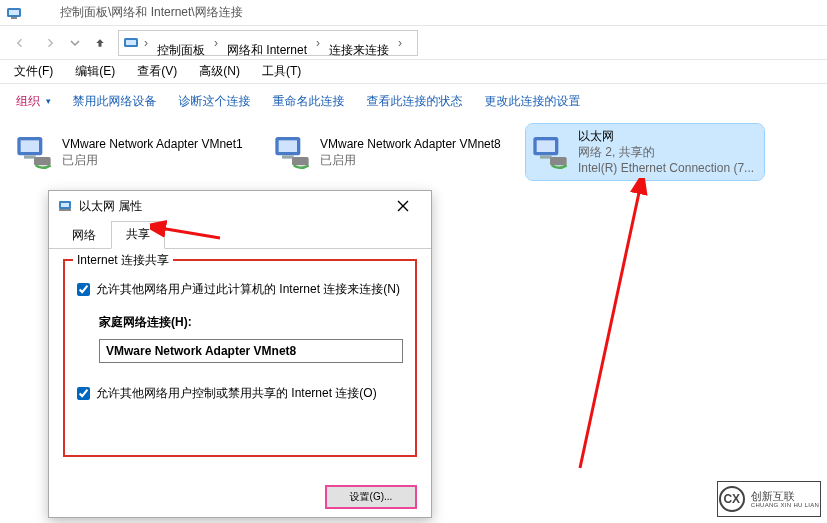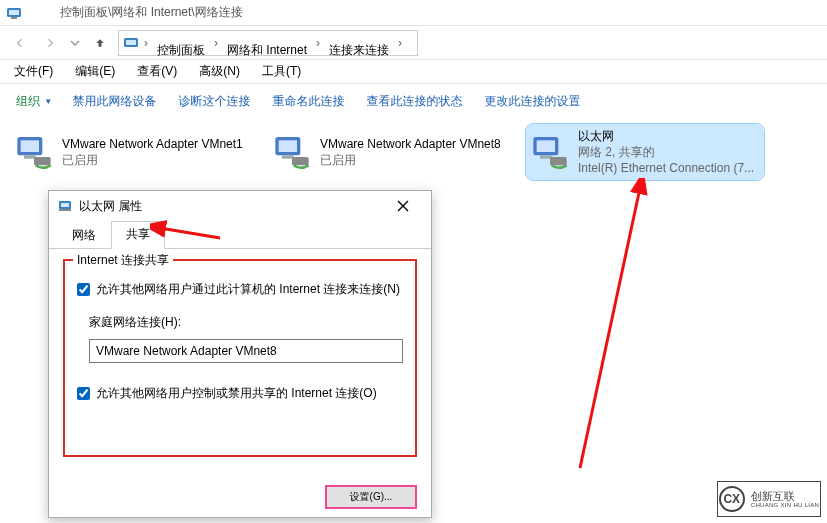--- a/index.html
+++ b/index.html
@@ -20,21 +20,21 @@
   .addrbox .sep { color:#666; padding:0 3px;}
   .addrbox .crumb { padding:0 4px; color:#000;margin-top:16px;}
   .addrbox .mini-icon { width:16px; height:16px; display:flex; align-items:center; justify-content:center;}
 
   
   .menubar { height:24px; display:flex; align-items:center; gap:6px; padding:0 6px; border-bottom:1px solid #e5e5e5;}
   .menuitem { padding:2px 8px; color:#000;}
 
   
   .toolbar { height:34px; display:flex; align-items:center; gap:2px; padding:0 6px; background:#fff;}
-  .tb-org { padding:4px 10px; color:#15803d; display:flex; align-items:center; gap:4px;}
+  .tb-org { padding:4px 10px; color:#be185d; display:flex; align-items:center; gap:4px;}
   .tb-org::after { content:"▾"; font-size:9px; color:#1a5fb4; margin-left:2px;}
   .tb-link { padding:4px 10px; color:#1a5fb4; }
 
   
   .content { position:relative; height:calc(523px - 26px - 34px - 24px - 34px); padding:6px 10px;}
   .items { display:flex; gap:20px; flex-wrap:wrap; }
   .netitem { width:238px; height:56px; display:flex; align-items:center; padding:2px 4px; gap:8px; }
   .netitem.selected { background:#cce8ff; outline:1px solid #99d1ff;border-radius:7px; }
   .neticon { width:40px; height:40px; display:flex; align-items:center; justify-content:center; position:relative;}
   .nettext { display:flex; flex-direction:column; line-height:1.35; font-size:12px; overflow:hidden;}
@@ -51,21 +51,21 @@
 
   .tabs { display:flex; align-items:flex-end; padding:0 8px; border-bottom:1px solid #ccc; height:28px; position:relative;}
   .tab { padding:4px 14px 5px; border:1px solid transparent; border-bottom:none; font-size:12px; position:relative; top:1px;}
   .tab.active { border-color:#ccc; background:#fff; border-bottom:1px solid #fff;}
   .tab:not(.active){ color:#000; }
 
   .dlg-body { padding:10px 14px 10px; position:relative; height:calc(100% - 30px - 28px);}
   .groupbox { border:2px solid #d93025; width:100%; padding:10px 12px 14px; position:relative; height:198px;}
   .group-label { position:absolute; top:-9px; left:8px; background:#fff; padding:0 4px; font-size:12px;}
   .row { display:flex; align-items:center; gap:6px; margin-top:10px; font-size:12px;}
-  .row.margined { margin-left:12px; margin-top:16px;}
+  .row.margined { margin-left:22px; margin-top:16px;font-weight:bold;}
   .homelbl { margin-top:10px;}
   .homebox { border:1px solid #7a7a7a; width:320px; height:24px; display:flex; align-items:center; padding:0 6px; margin-top:4px;}
 
   .dlg-footer { position:absolute; right:14px; bottom:8px; }
   .settings-btn { width:92px; height:24px; border:2px solid #ec4899; background:#e1e1e1; font-size:10px;}
 
   
   .arrow { position:absolute; pointer-events:none; }
 
   

